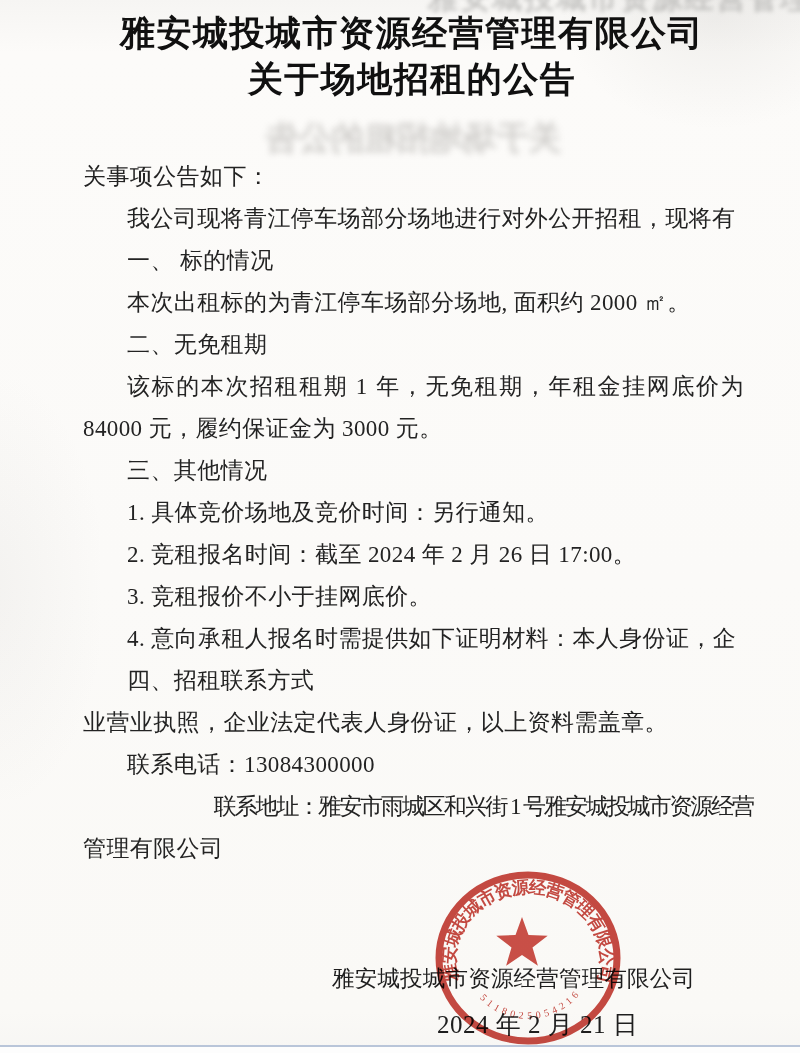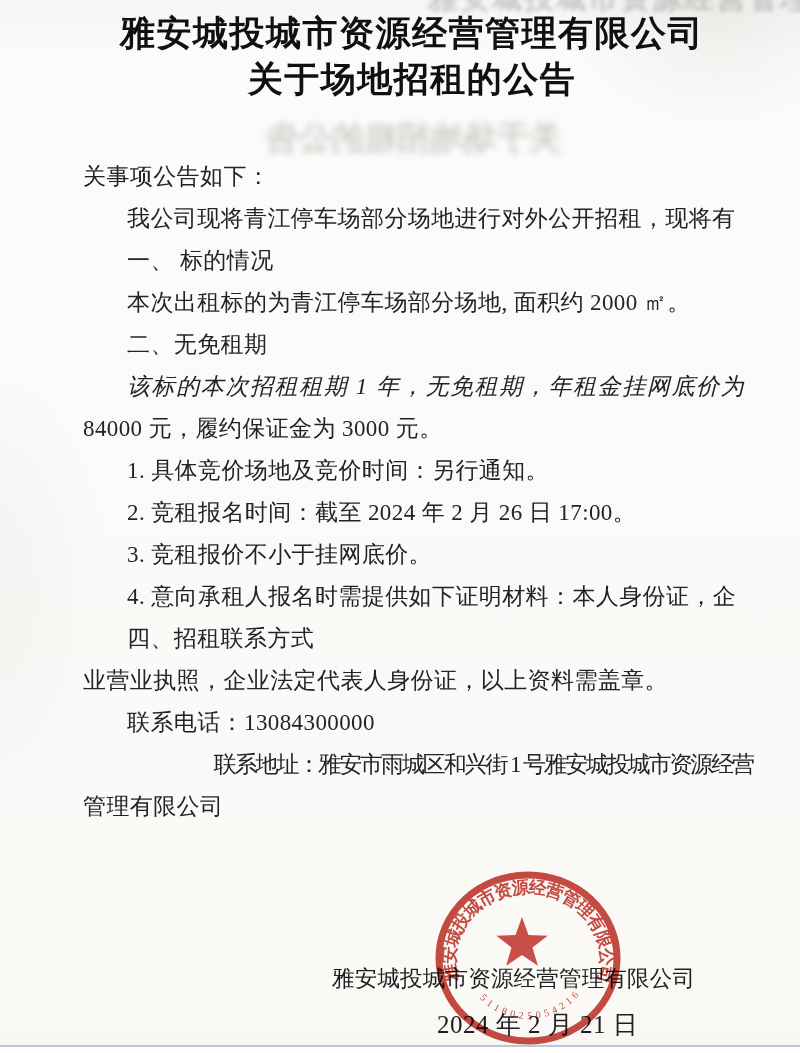--- a/index.html
+++ b/index.html
@@ -33,21 +33,21 @@
   .title {
     position:absolute; left:12px; width:800px; text-align:center;
     font-weight:bold; color:#101010; white-space:nowrap;
   }
   .title.l1 { top:10px; font-size:35px; letter-spacing:1.5px; }
   .title.l2 { top:56px; font-size:35px; letter-spacing:1.5px; }
 
   .body-text { position:absolute; left:83px; top:156px; width:670px; font-size:23px; }
   .line { height:42px; line-height:42px; white-space:nowrap; letter-spacing:0.4px; }
   .line.indent { padding-left:44px; }
-  .line.loose { letter-spacing:1.6px;font-style:italic; }
+  .line.loose { letter-spacing:1.6px; }
   .line.tight { letter-spacing:-2.1px;text-align:right; }
 
   .signature {
     position:absolute; top:963px; left:332px; font-size:22.5px;
     letter-spacing:0.2px; white-space:nowrap; color:#1e1e1e;
   }
   .sign-date {
     position:absolute; top:1008px; left:437px; font-size:25px;
     letter-spacing:0.5px; white-space:nowrap; color:#1e1e1e;
   }
@@ -73,20 +73,21 @@
   <div class="ghost-title">关于场地招租的公告</div>
 
   <div class="body-text">
     <div class="line">关事项公告如下：</div>
     <div class="line indent">我公司现将青江停车场部分场地进行对外公开招租，现将有</div>
     <div class="line indent">一、 标的情况</div>
     <div class="line indent">本次出租标的为青江停车场部分场地, 面积约 2000 ㎡。</div>
     <div class="line indent">二、无免租期</div>
     <div class="line indent loose">该标的本次招租租期 1 年，无免租期，年租金挂网底价为</div>
     <div class="line">84000 元，履约保证金为 3000 元。</div>
+    <div class="line indent">三、其他情况</div>
     <div class="line indent">1. 具体竞价场地及竞价时间：另行通知。</div>
     <div class="line indent">2. 竞租报名时间：截至 2024 年 2 月 26 日 17:00。</div>
     <div class="line indent">3. 竞租报价不小于挂网底价。</div>
     <div class="line indent">4. 意向承租人报名时需提供如下证明材料：本人身份证，企</div>
     <div class="line indent">四、招租联系方式</div>
     <div class="line">业营业执照，企业法定代表人身份证，以上资料需盖章。</div>
     <div class="line indent">联系电话：13084300000</div>
     <div class="line indent tight">联系地址：雅安市雨城区和兴街 1 号雅安城投城市资源经营</div>
     <div class="line">管理有限公司</div>
   </div>

